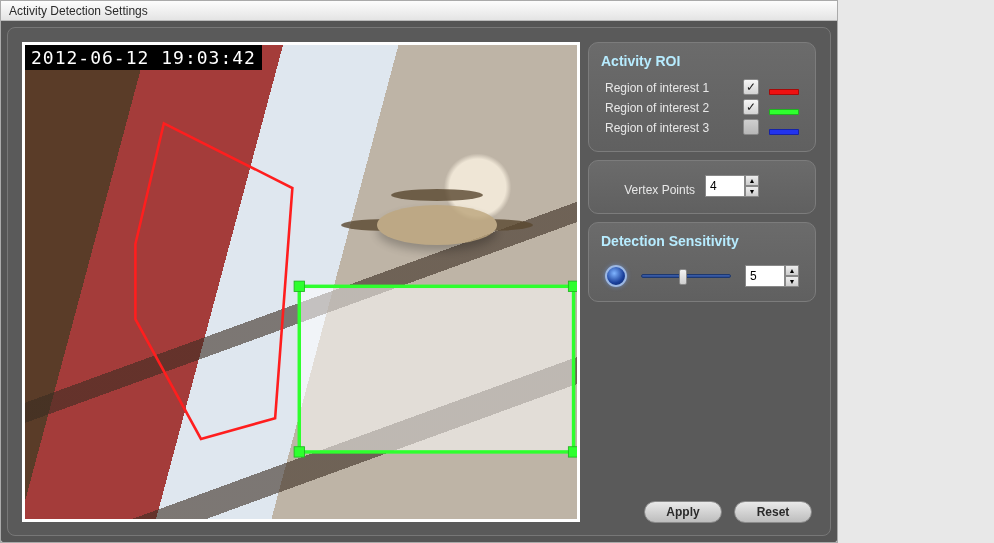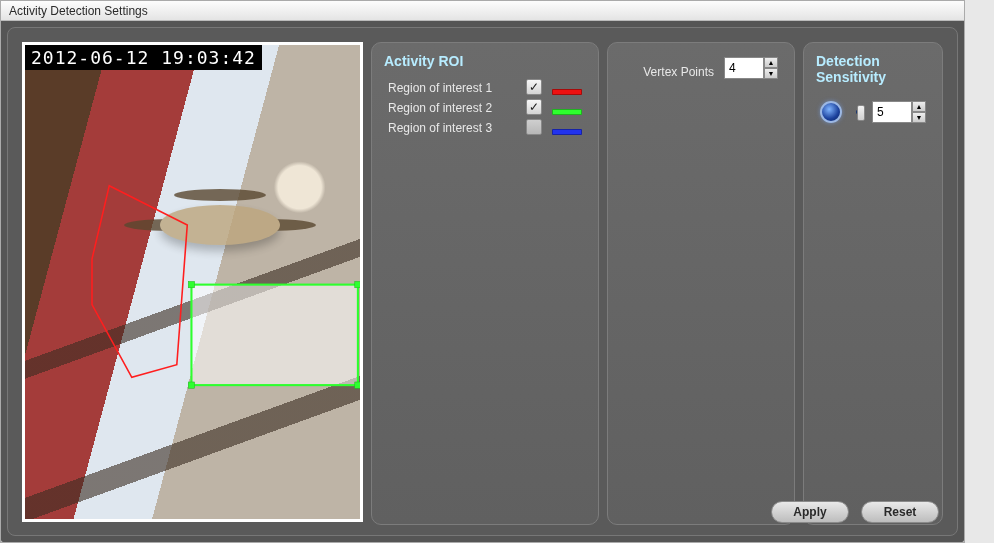--- a/index.html
+++ b/index.html
@@ -1,18 +1,18 @@
 <!DOCTYPE html>
 <html><head>
 <meta charset="utf-8">
 <style>
   * { box-sizing: border-box; margin: 0; padding: 0; font-family: Arial, Helvetica, sans-serif; }
   body { background: #e8e8e8; width: 994px; height: 543px; overflow: hidden; }
 
-  .window { width: 965px; height: 543px; background: #e8e8e8; border: 1px solid #aaa; display: flex; flex-direction: column; }
+  .window { width: 838px; height: 543px; background: #e8e8e8; border: 1px solid #aaa; display: flex; flex-direction: column; }
   .titlebar { height: 20px; line-height: 20px; padding: 0 8px; font-size: 12px; color: #2a2a2a;
               background: linear-gradient(#fdfdfd,#e4e4e4); border-bottom: 1px solid #bbb; }
 
   .client { flex: 1; background: #555; padding: 6px; border-radius: 0 0 2px 2px; }
   .panel { width: 100%; height: 100%; background: linear-gradient(#5a5a5a,#5a5a5a); border-radius: 8px; border:1px solid #777;
            display: flex; gap: 8px; padding: 14px 14px 10px 14px; flex-direction: row; position: relative; }
 
   .video-wrap { position: relative; width: 640px; height: 480px; border: 3px solid #fff; background: #000; }
   .video-bg {
     position:absolute; inset:0;
@@ -26,21 +26,21 @@
     opacity:.6;
   }
   .video-fan { position:absolute; right:80px; top:160px; width:120px; height:40px; background:#bda67d; border-radius:50%;
                box-shadow: 0 -30px 0 -14px #5a4830, 50px 0 0 -14px #5a4830, -50px 0 0 -14px #5a4830, 0 6px 10px rgba(0,0,0,.3); opacity:.8;}
   .video-ts { position:absolute; left:0; top:0; background:#000; color:#fff; font-family: monospace;
               font-size:18px; padding:2px 6px; letter-spacing:1px; }
 
   .roi-svg { position:absolute; inset:0; width:100%; height:100%; pointer-events:none; }
   .handle { fill:#2eff2e; stroke:#21b521; stroke-width:1; }
 
-  .side { flex:1; display:flex; flex-direction:row; gap:8px; }
+  .side { flex:1; display:flex; flex-direction:column; gap:8px; }
 
   .group { background: linear-gradient(#6b6b6b,#606060); border:1px solid #7c7c7c; border-radius:10px; padding:10px 12px 12px; }
   .group-title { color:#b7ecff; font-size:14px; font-weight:bold; margin-bottom:10px; }
   .row { display:flex; align-items:flex-end; gap:10px; font-size:12px; color:#e8e8e8; margin:4px 4px; }
   .row .lbl { flex: 0 0 128px; text-align:left; }
   .row .lbl-r { flex: 0 0 90px; text-align:right; }
 
   .chk { width:16px; height:16px; background:linear-gradient(#f7f7f7,#d4d4d4); border:1px solid #888; border-radius:2px;
          display:flex; align-items:center; justify-content:center; font-size:12px; color:#222; cursor:pointer;}
   .chk.off { color:transparent; background:linear-gradient(#cfcfcf,#b7b7b7); }

